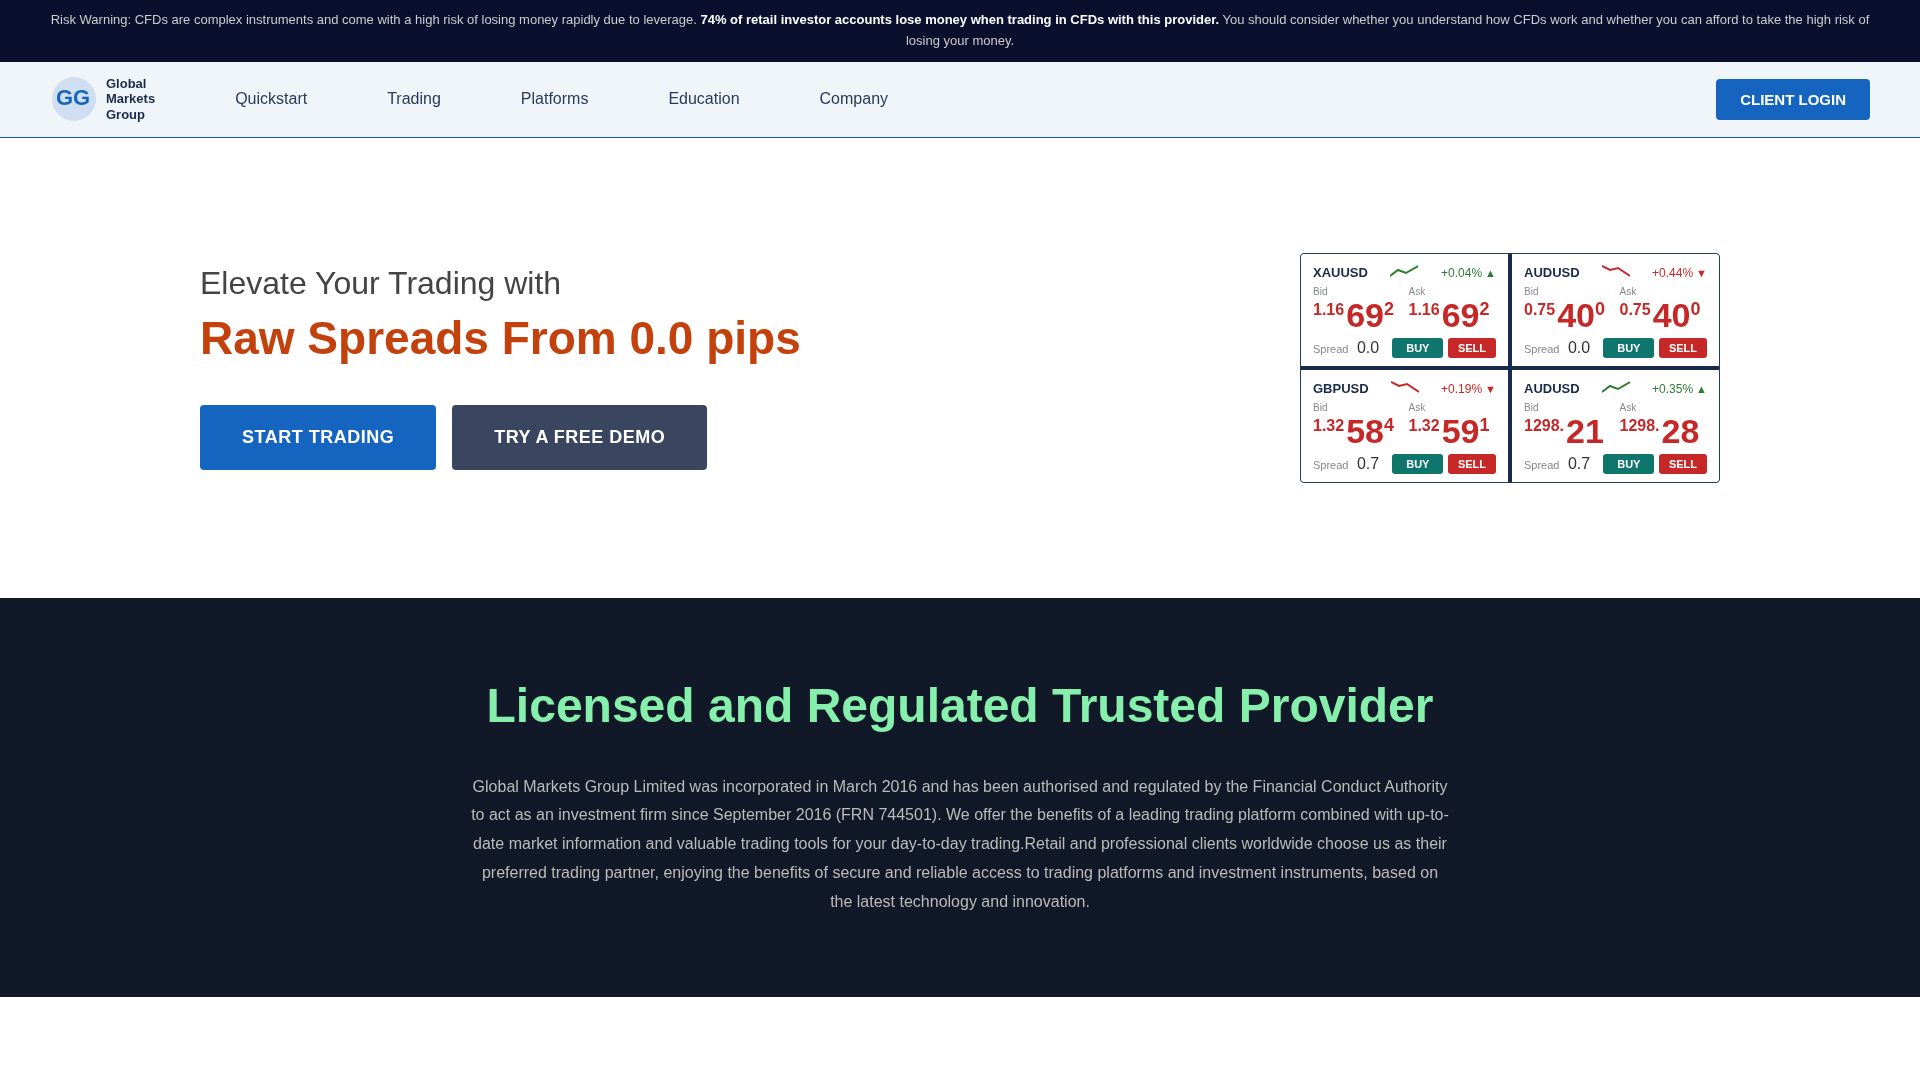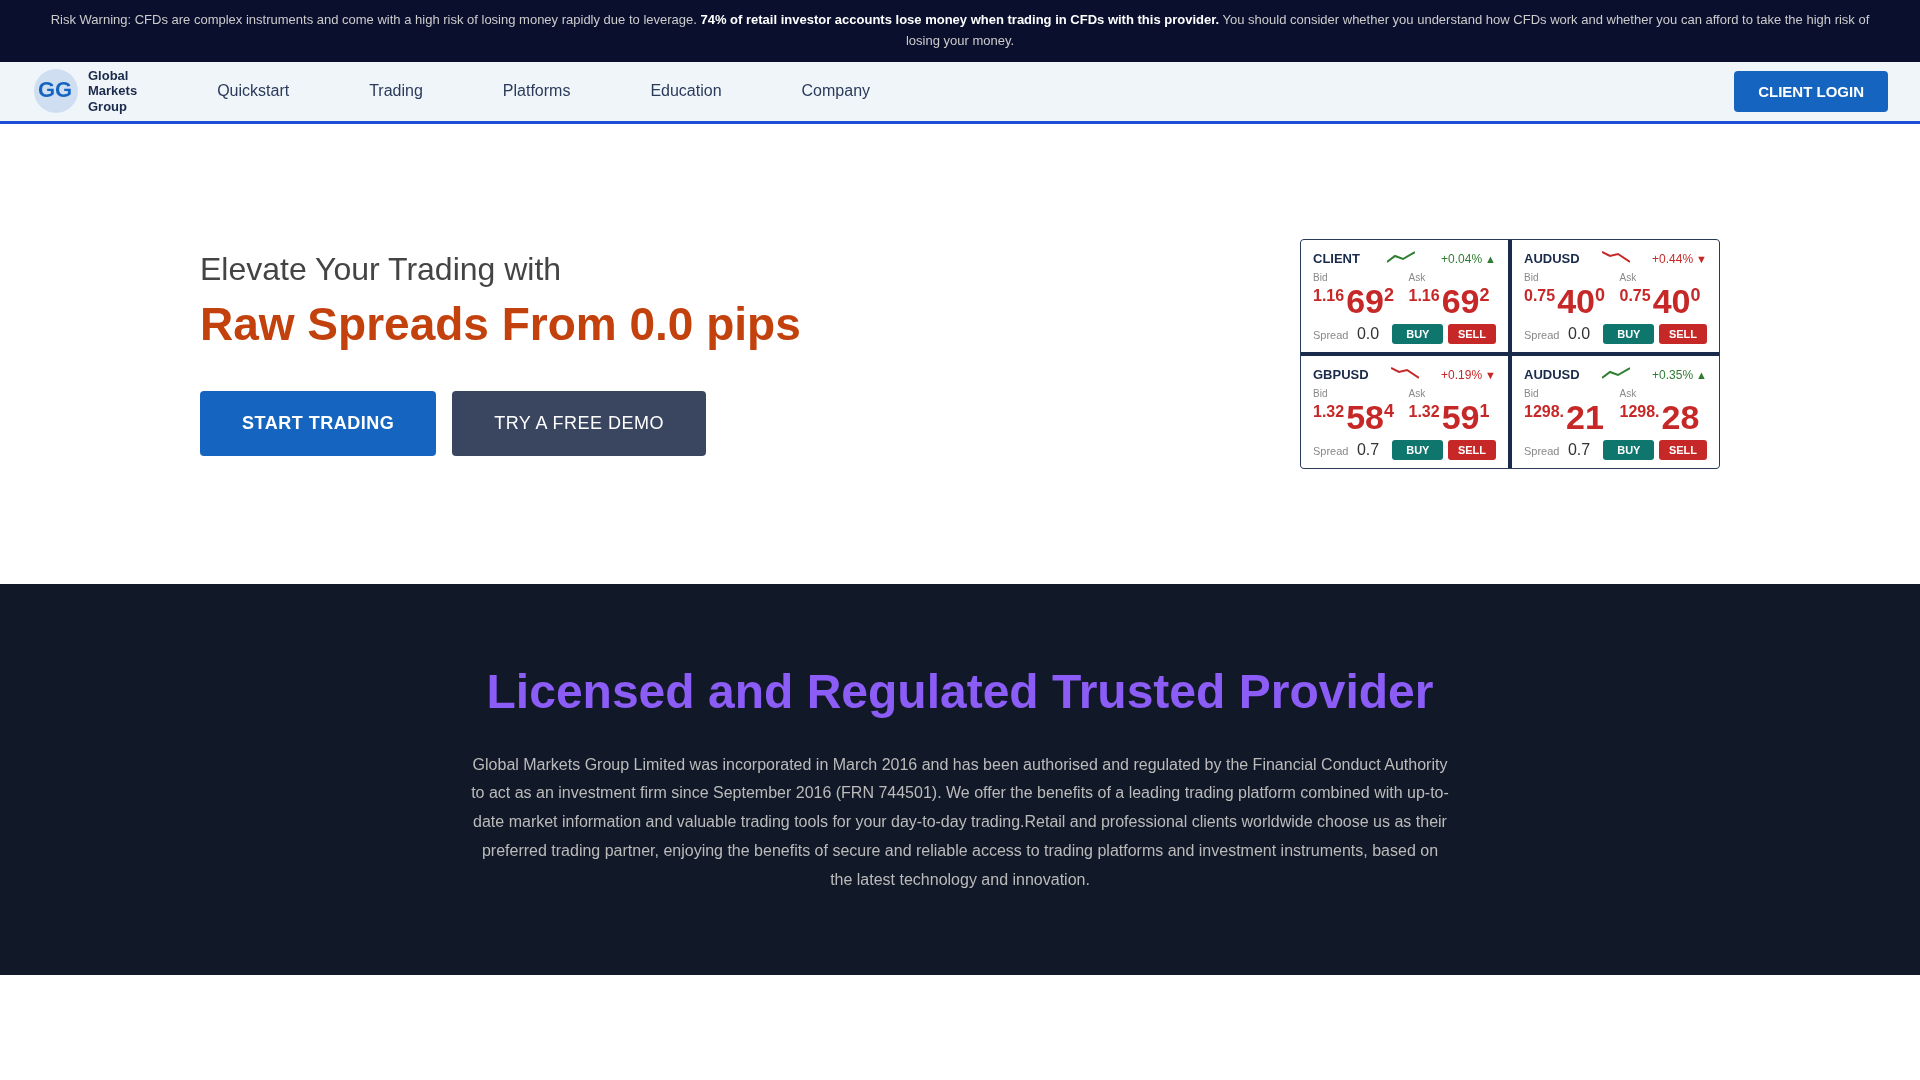--- a/index.html
+++ b/index.html
@@ -14,23 +14,23 @@
       padding: 10px 40px;
       line-height: 1.6;
     }
     #risk-banner b { color: #fff; }
 
     
     #navbar {
       background: #f0f5fa;
       display: flex;
       align-items: center;
-      padding: 0 32px;
-      height: 62px;
-      border-bottom: 3px solid #1d4ed8;
+      padding: 0 50px;
+      height: 76px;
+      border-bottom: 1px solid #1d4ed8;
     }
     #logo-area {
       display: flex;
       align-items: center;
       gap: 8px;
       margin-right: 80px;
       text-decoration: none;
     }
     #logo-icon {
       width: 48px;
@@ -105,21 +105,21 @@
       border-radius: 4px;
       cursor: pointer;
       letter-spacing: 0.5px;
     }
     #free-demo-btn {
       background: #3a4560;
       color: #fff;
       border: none;
       padding: 22px 42px;
       font-size: 18px;
-      font-weight: normal;
+      font-weight: bold;
       border-radius: 4px;
       cursor: pointer;
       letter-spacing: 0.5px;
     }
 
     
     #trading-panels {
       display: grid;
       grid-template-columns: 1fr 1fr;
       grid-template-rows: 1fr 1fr;
@@ -245,22 +245,22 @@
     
     #bottom-section {
       background: #111827;
       color: #ccc;
       padding: 80px 200px;
       text-align: center;
     }
     #bottom-title {
       font-size: 48px;
       font-weight: bold;
-      color: #8b5cf6;
-      margin-bottom: 32px;
+      color: #86efac;
+      margin-bottom: 40px;
     }
     #bottom-body {
       font-size: 16px;
       line-height: 1.8;
       max-width: 980px;
       margin: 0 auto;
       color: #bbb;
     }
   </style>
 </head>
@@ -296,21 +296,21 @@
     <div id="hero-title">Raw Spreads From 0.0 pips</div>
     <div id="hero-buttons">
       <button id="start-trading-btn">START TRADING</button>
       <button id="free-demo-btn">TRY A FREE DEMO</button>
     </div>
   </div>
   <div id="trading-panels">
 
   <div class="panel">
     <div class="panel-header">
-      <span class="panel-symbol">CLIENT</span>
+      <span class="panel-symbol">XAUUSD</span>
       <span><svg width="28" height="14" viewBox="0 0 28 14">
               <polyline points="0,12 8,6 16,9 28,2" fill="none" stroke="#2e7d32" stroke-width="2"></polyline>
             </svg></span>
       <span class="panel-change-up">
         +0.04% <span class="arrow-up">▲</span>
       </span>
     </div>
     <div class="bid-ask-row">
       <div class="bid-area">
         <span class="bid-label">Bid</span>

